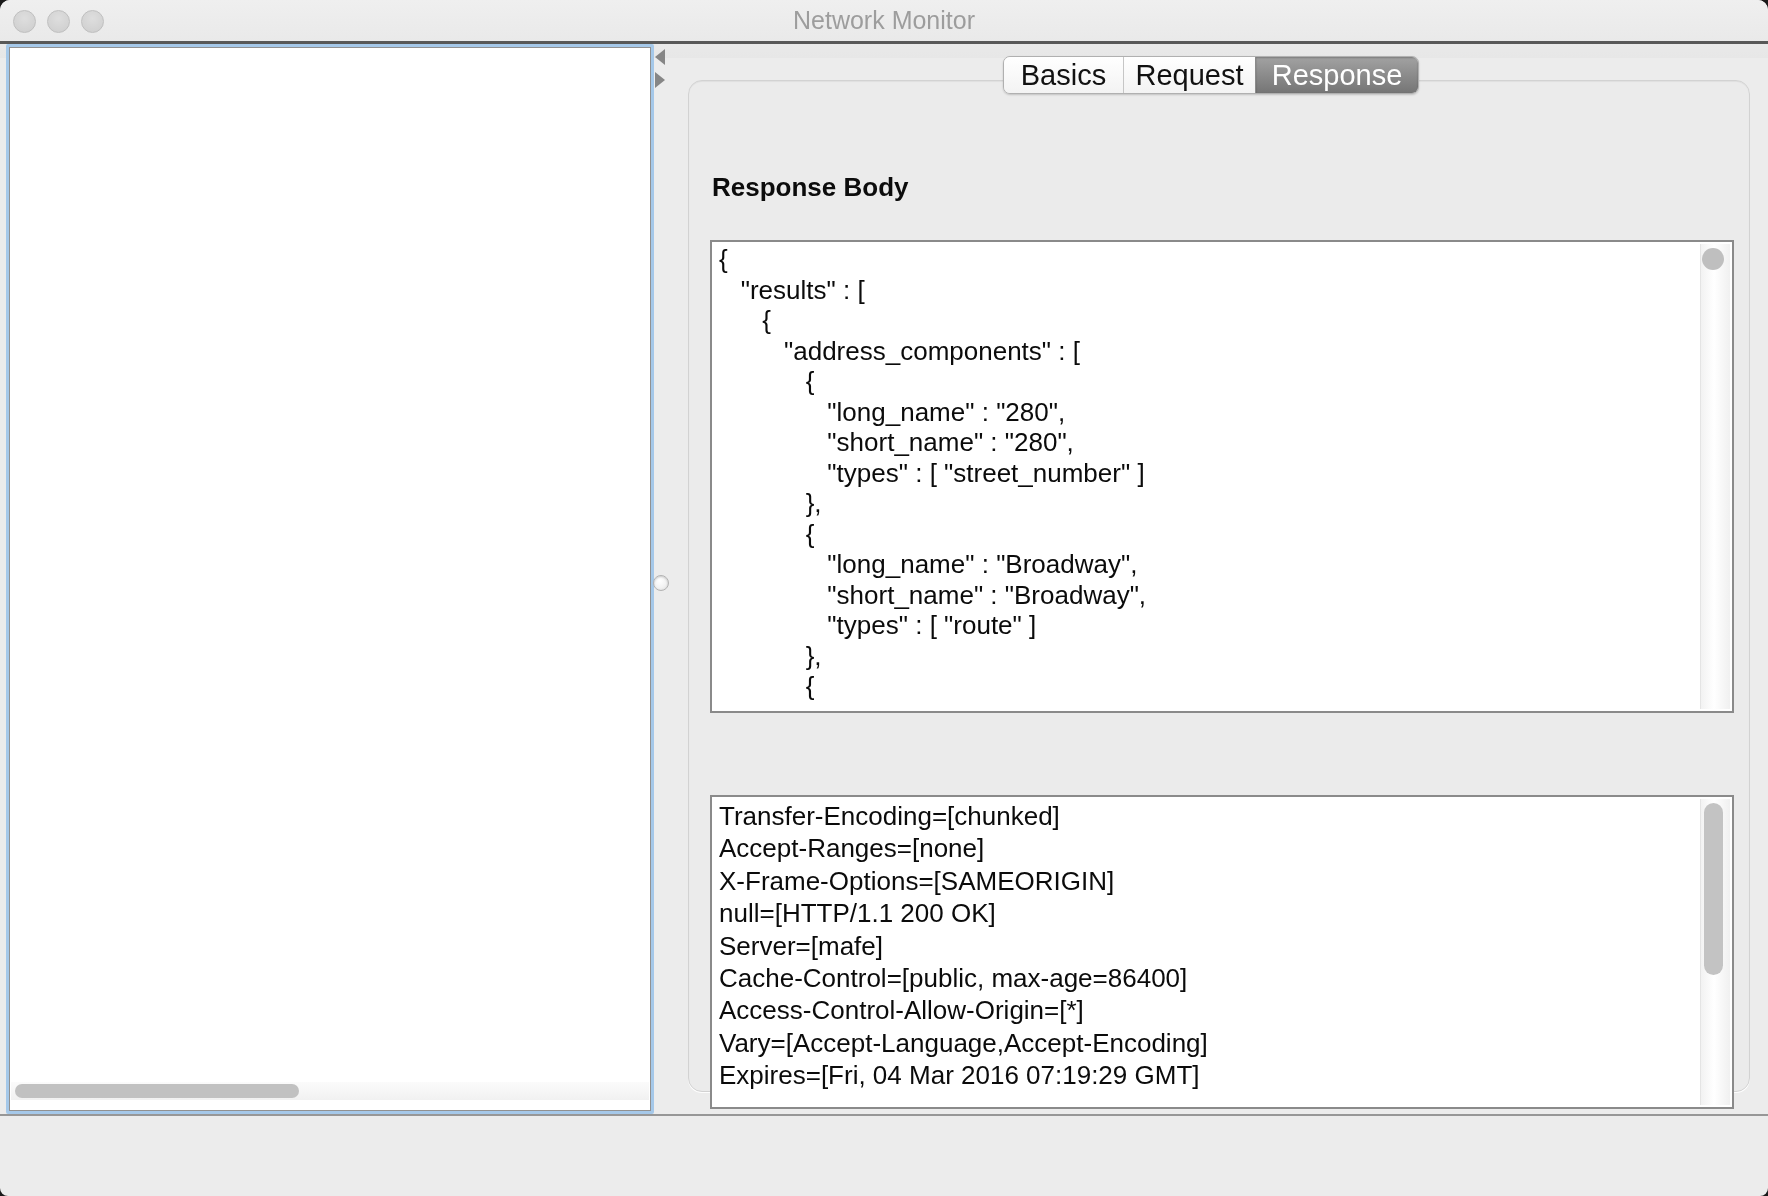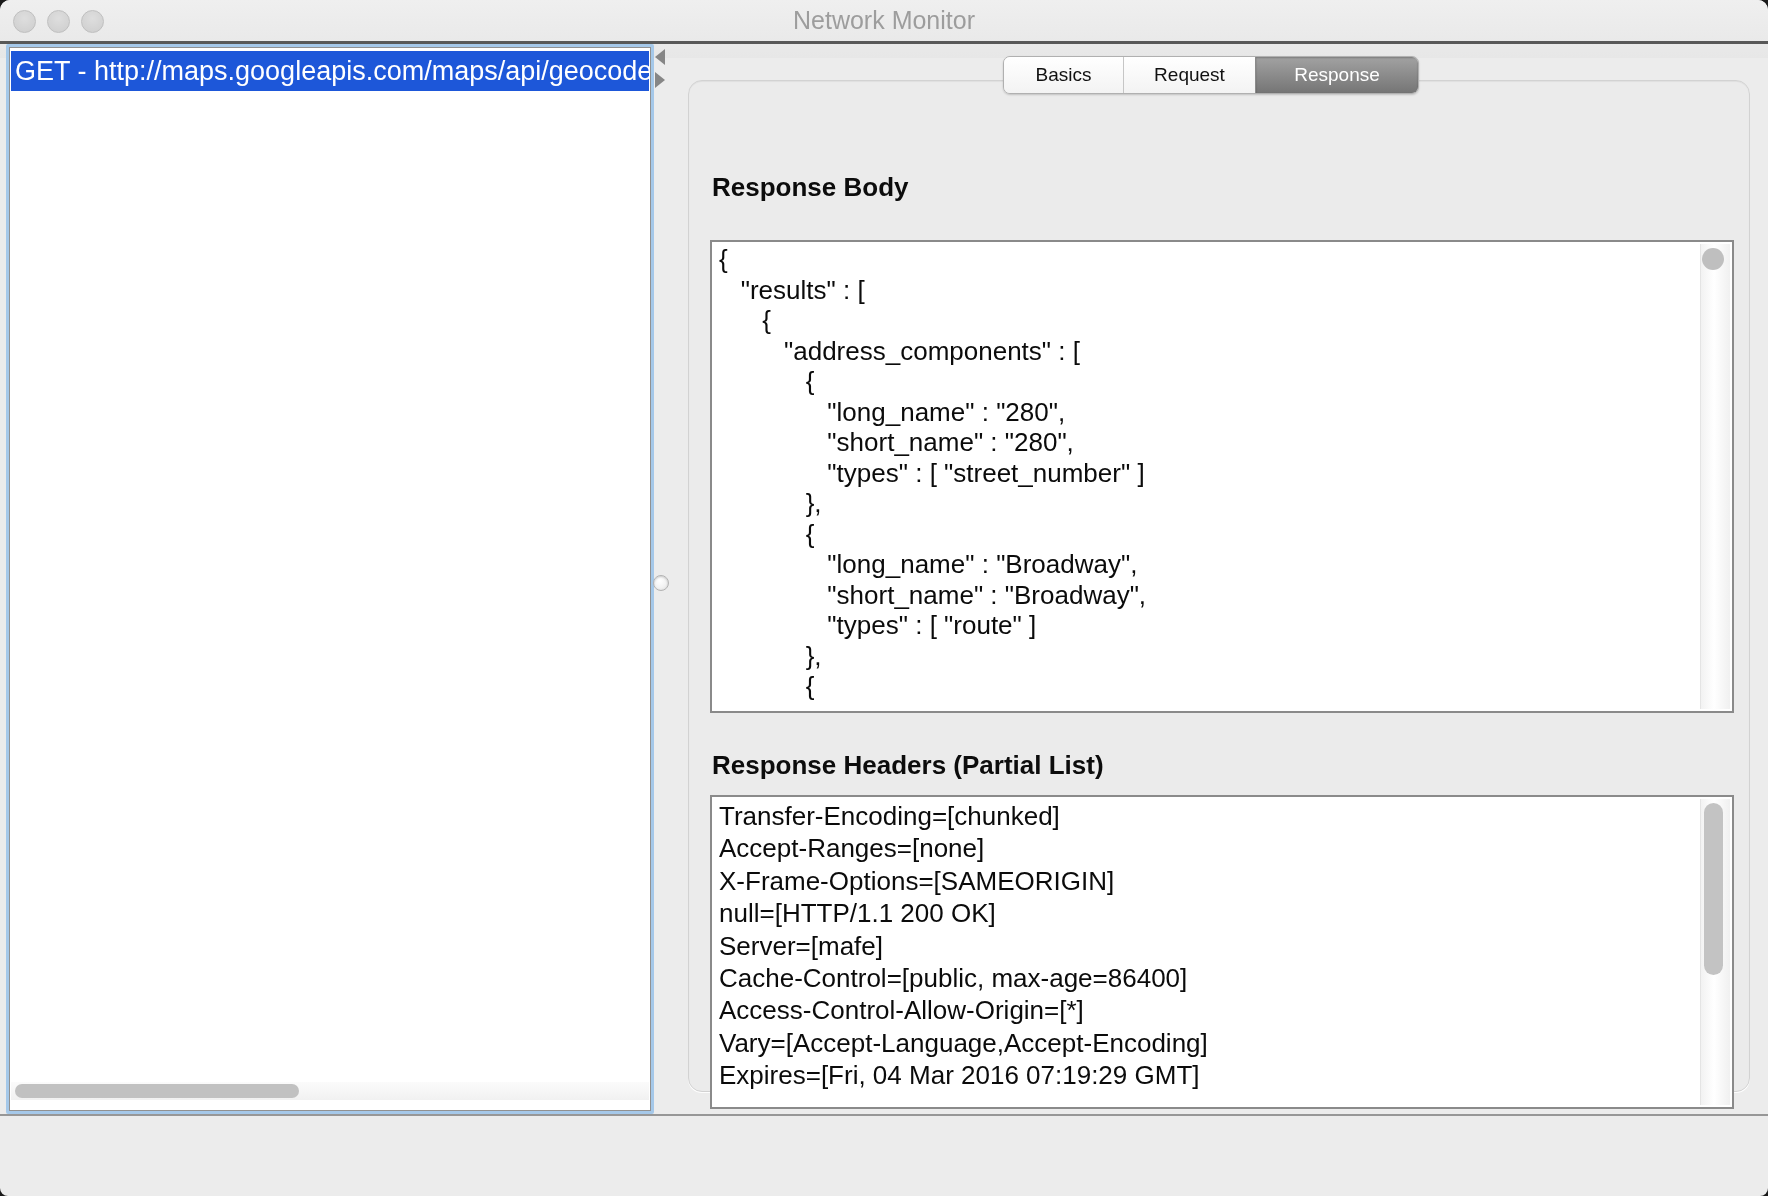--- a/index.html
+++ b/index.html
@@ -43,21 +43,21 @@
     background:radial-gradient(circle at 40% 35%, #ffffff 0%, #f2f2f2 55%, #dcdcdc 100%);
     border:1px solid #b3b3b3;box-shadow:inset 0 1px 2px rgba(0,0,0,.18);}
 
   
   .tab-content{position:absolute;left:688px;top:80px;width:1062px;height:1012px;
     background:#ebebeb;border:1px solid #d2d2d2;border-radius:14px;
     box-shadow:0 1px 0 rgba(255,255,255,.9), inset 0 1px 1px rgba(0,0,0,.05);}
   .segmented{position:absolute;left:1003px;top:56px;height:38px;display:flex;
     border:1px solid #b0b0b0;border-radius:7px;overflow:hidden;
     box-shadow:0 1px 2px rgba(0,0,0,.18);}
-  .seg{height:100%;font-size:19px;line-height:36px;text-align:center;color:#111;
+  .seg{height:100%;font-size:29px;line-height:36px;text-align:center;color:#111;
     background:linear-gradient(#ffffff,#f3f3f3);}
   .seg + .seg{border-left:1px solid #c6c6c6;}
   .seg.sel{background:linear-gradient(#a2a2a2,#757575);color:#fff;
     border-left:1px solid #8b8b8b;box-shadow:inset 0 1px 2px rgba(0,0,0,.25);}
   .seg-basics{width:119px}.seg-request{width:132px}.seg-response{width:163px}
 
   
   .area-label{position:absolute;color:#0c0c0c;font-size:26px;font-weight:bold;}
   .lbl-body{left:712px;top:172px;}
   .lbl-headers{left:712px;top:750px;}
@@ -93,21 +93,20 @@
   <div class="titlebar">
     <div class="traffic t1"></div>
     <div class="traffic t2"></div>
     <div class="traffic t3"></div>
     <div class="win-title">Network Monitor</div>
   </div>
   <div class="top-sep"></div>
 
   <div class="list-focus">
     <div class="list-inner">
-      <div class="list-row-selected">GET - http://maps.googleapis.com/maps/api/geocode</div>
       <div class="hscroll-track">
         <div class="hscroll-thumb"></div>
       </div>
     </div>
   </div>
 
   <div class="arrow-left"></div>
   <div class="arrow-right"></div>
   <div class="grip"></div>
 
@@ -134,21 +133,20 @@
                "long_name" : "Broadway",
                "short_name" : "Broadway",
                "types" : [ "route" ]
             },
             {</pre>
     <div class="vtrack">
       <div class="knob-round"></div>
     </div>
   </div>
 
-  <div class="area-label lbl-headers">Response Headers (Partial List)</div>
   <div class="textbox box-headers">
     <pre class="headers-pre">Transfer-Encoding=[chunked]
 Accept-Ranges=[none]
 X-Frame-Options=[SAMEORIGIN]
 null=[HTTP/1.1 200 OK]
 Server=[mafe]
 Cache-Control=[public, max-age=86400]
 Access-Control-Allow-Origin=[*]
 Vary=[Accept-Language,Accept-Encoding]
 Expires=[Fri, 04 Mar 2016 07:19:29 GMT]</pre>

